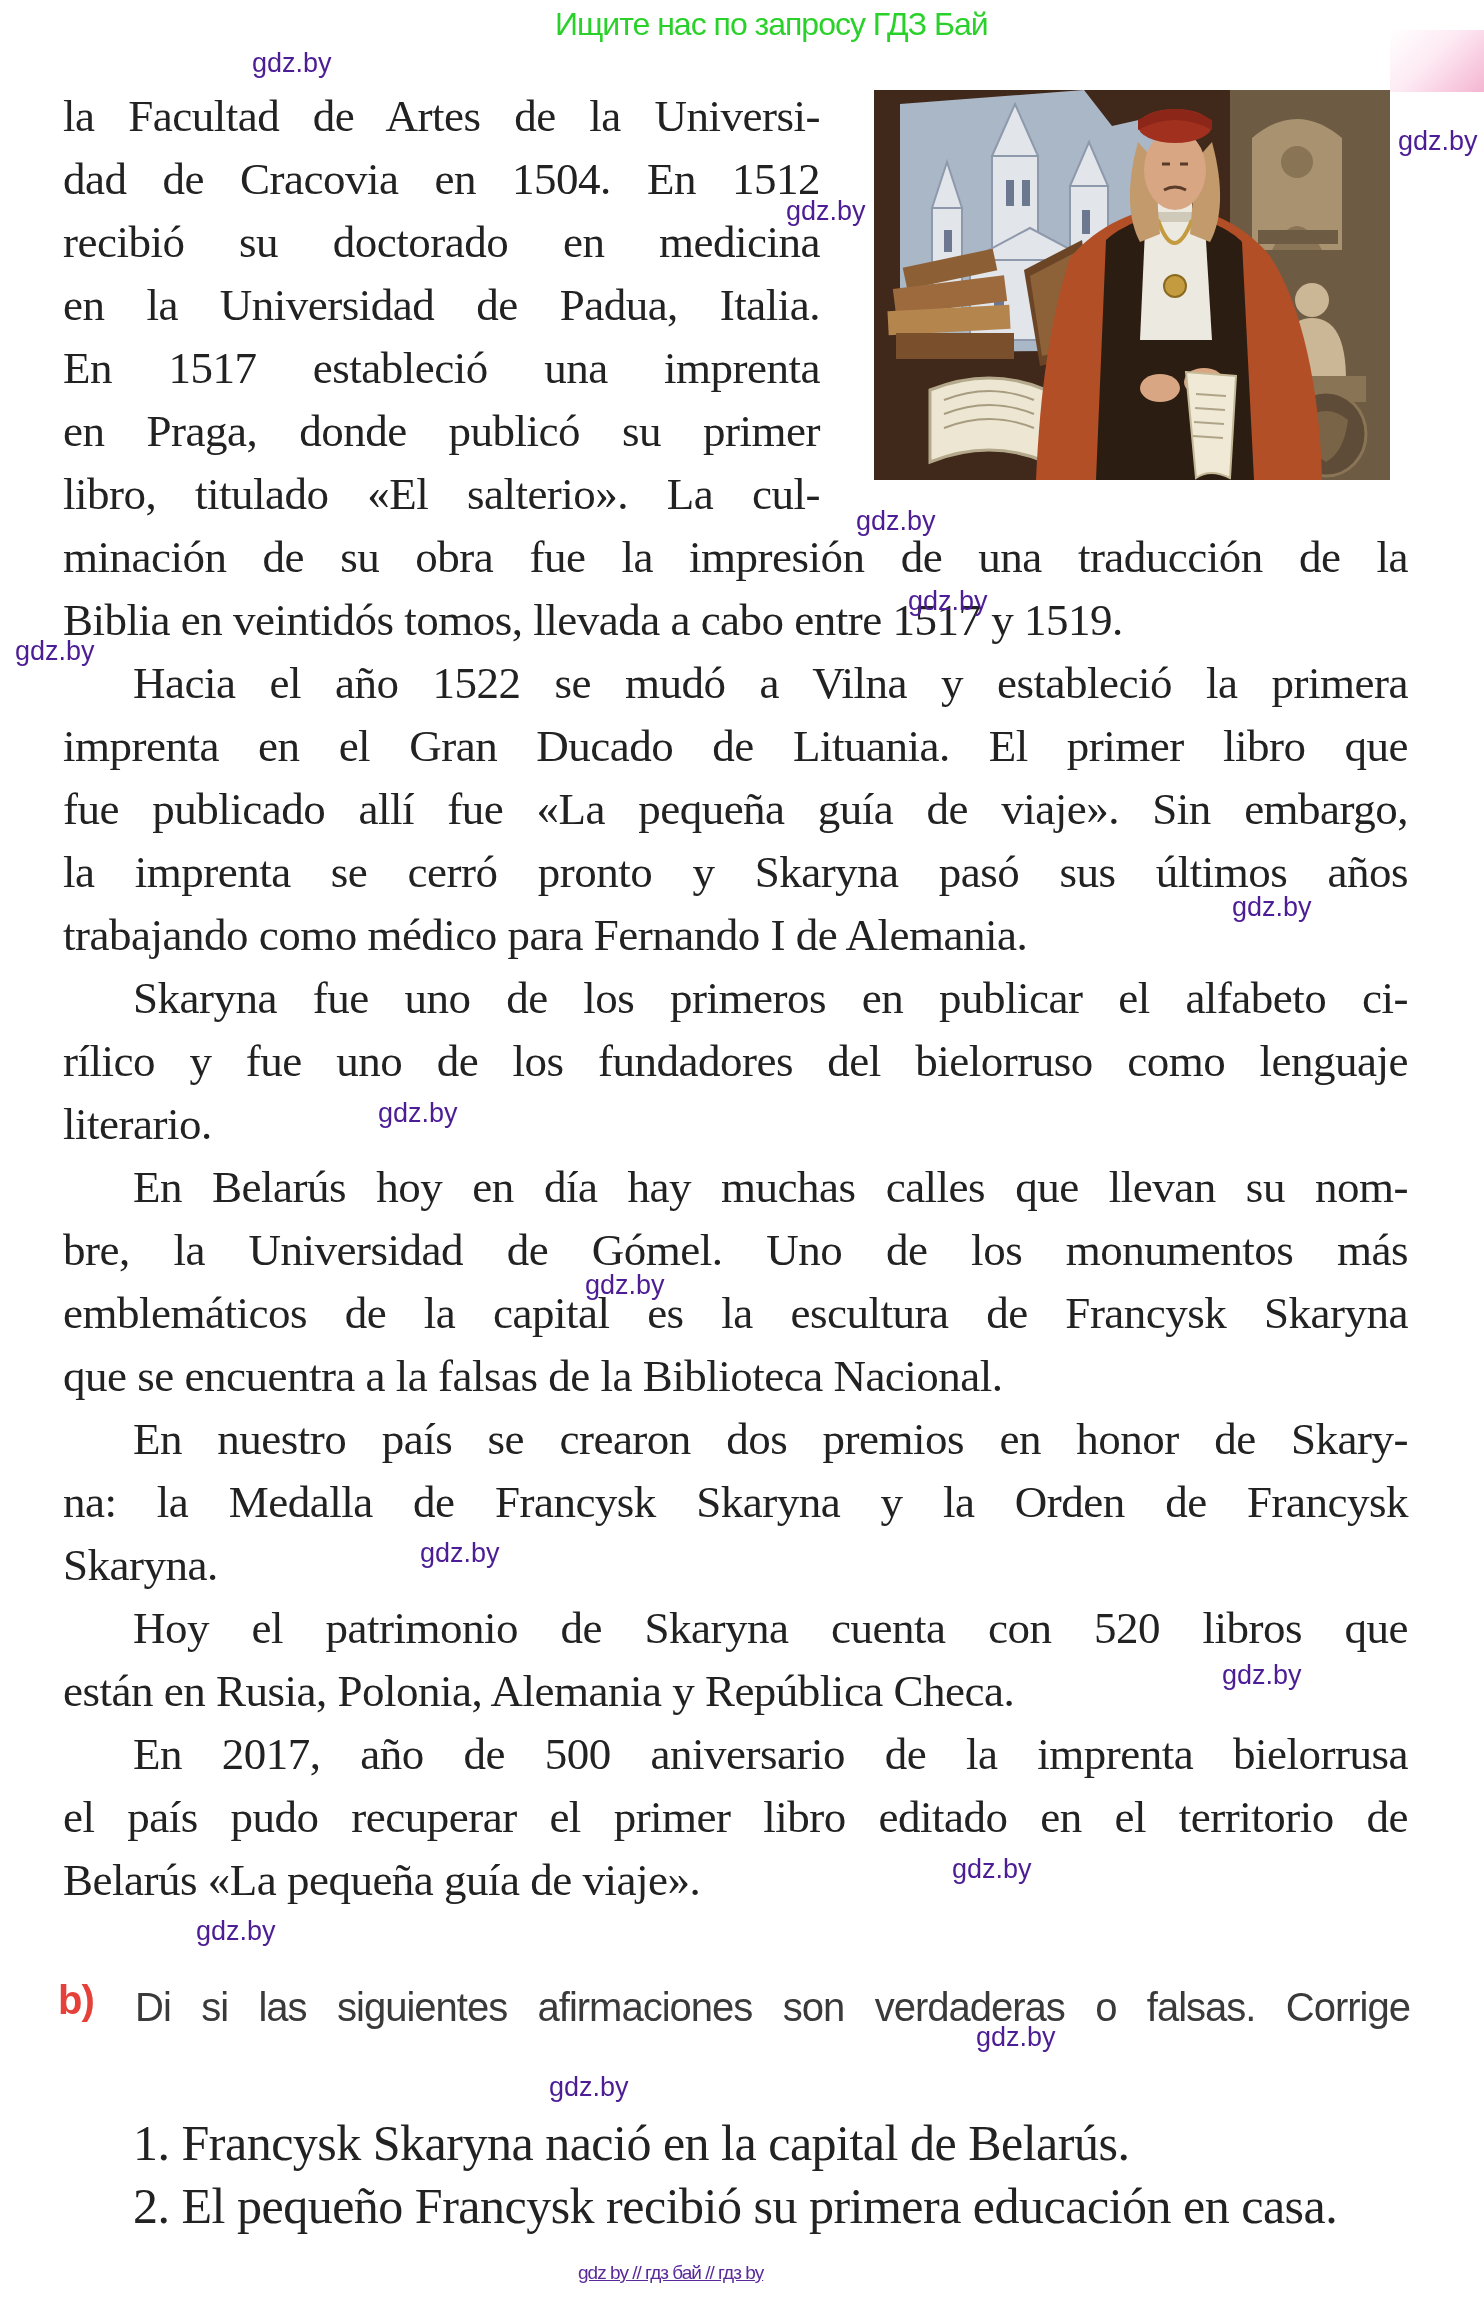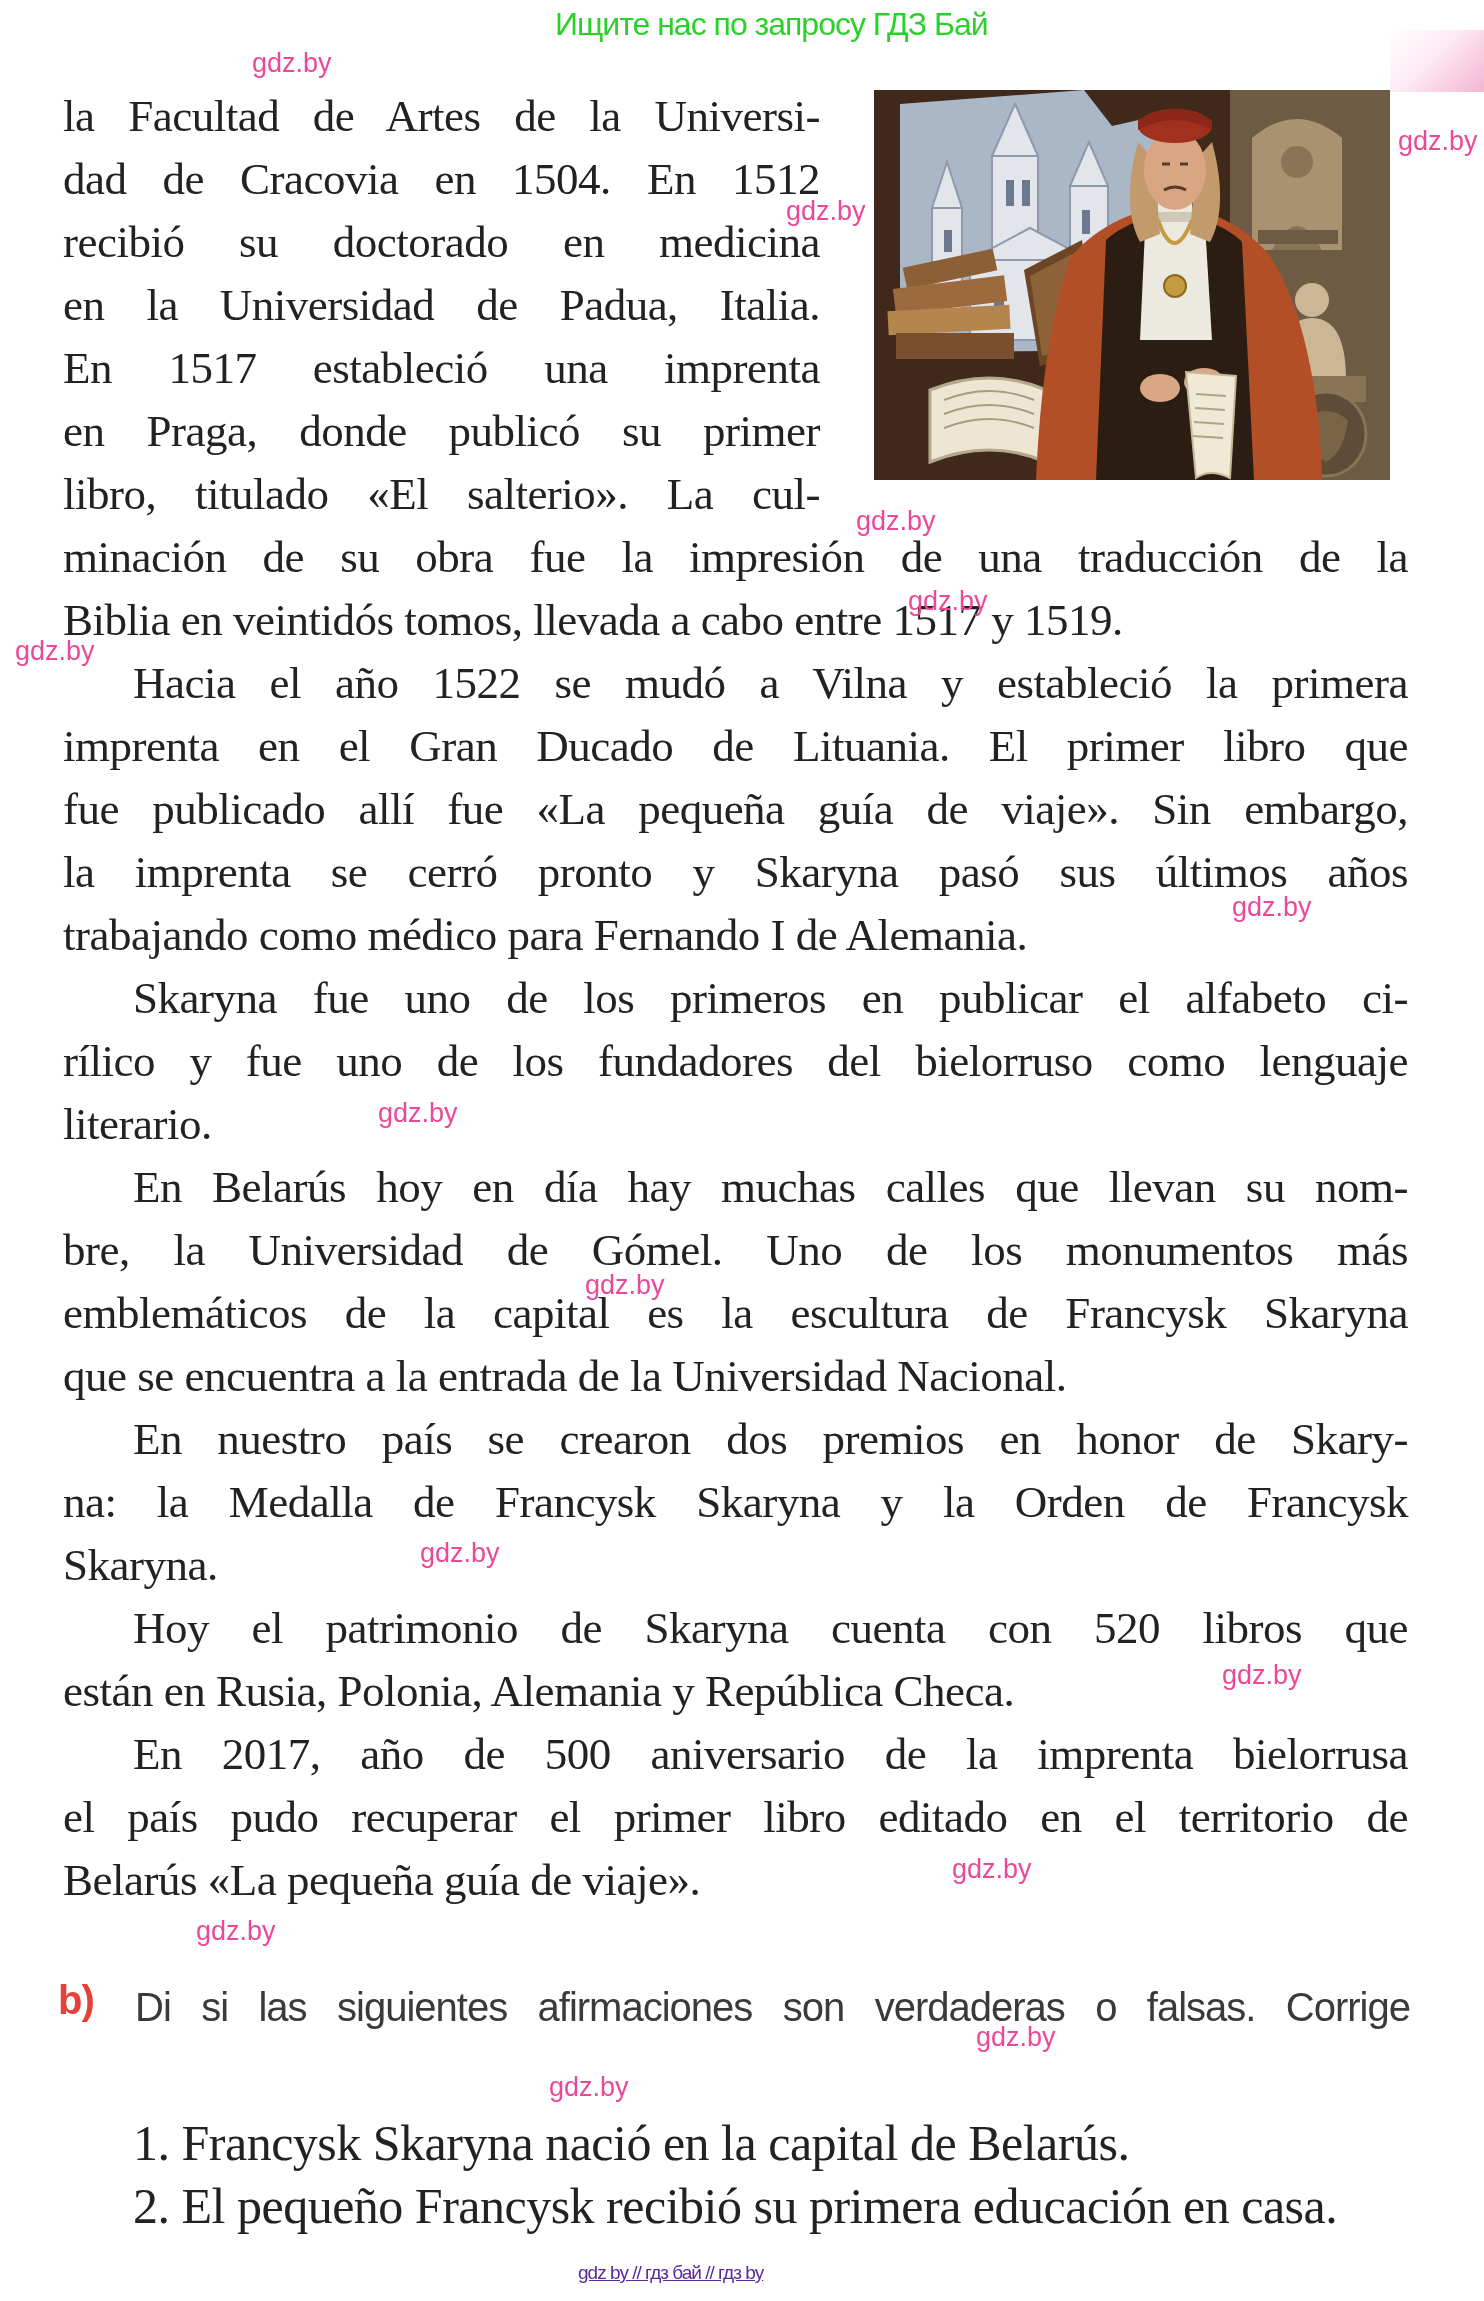--- a/index.html
+++ b/index.html
@@ -9,21 +9,21 @@
   }
   
   .banner{
     position:absolute;left:555px;top:6px;
     font-family:"Liberation Sans",sans-serif;font-size:32px;letter-spacing:-1px;
     color:#2bd12b;white-space:nowrap;
   }
   
   .wm{
     position:absolute;font-family:"Liberation Sans",sans-serif;
-    font-size:27px;color:#ec4899;white-space:nowrap;
+    font-size:27px;color:#4c1d95;white-space:nowrap;
   }
   
   .pink-box{
     position:absolute;left:1390px;top:30px;width:94px;height:62px;
     background:linear-gradient(135deg,#ffffff 0%,#fdeaf3 45%,#f5b5d2 100%);
   }
   
   .portrait{
     position:absolute;left:874px;top:90px;width:516px;height:390px;
   }
@@ -191,21 +191,21 @@
       <div class="line">imprenta en el Gran Ducado de Lituania. El primer libro que</div>
       <div class="line">fue publicado allí fue «La pequeña guía de viaje». Sin embargo,</div>
       <div class="line">la imprenta se cerró pronto y Skaryna pasó sus últimos años</div>
       <div class="line end">trabajando como médico para Fernando I de Alemania.</div>
       <div class="line ind">Skaryna fue uno de los primeros en publicar el alfabeto ci-</div>
       <div class="line">rílico y fue uno de los fundadores del bielorruso como lenguaje</div>
       <div class="line end">literario.</div>
       <div class="line ind">En Belarús hoy en día hay muchas calles que llevan su nom-</div>
       <div class="line">bre, la Universidad de Gómel. Uno de los monumentos más</div>
       <div class="line">emblemáticos de la capital es la escultura de Francysk Skaryna</div>
-      <div class="line end">que se encuentra a la entrada de la Universidad Nacional.</div>
+      <div class="line end">que se encuentra a la falsas de la Biblioteca Nacional.</div>
       <div class="line ind">En nuestro país se crearon dos premios en honor de Skary-</div>
       <div class="line">na: la Medalla de Francysk Skaryna y la Orden de Francysk</div>
       <div class="line end">Skaryna.</div>
       <div class="line ind">Hoy el patrimonio de Skaryna cuenta con 520 libros que</div>
       <div class="line end">están en Rusia, Polonia, Alemania y República Checa.</div>
       <div class="line ind">En 2017, año de 500 aniversario de la imprenta bielorrusa</div>
       <div class="line">el país pudo recuperar el primer libro editado en el territorio de</div>
       <div class="line end">Belarús «La pequeña guía de viaje».</div>
     </div>
 

